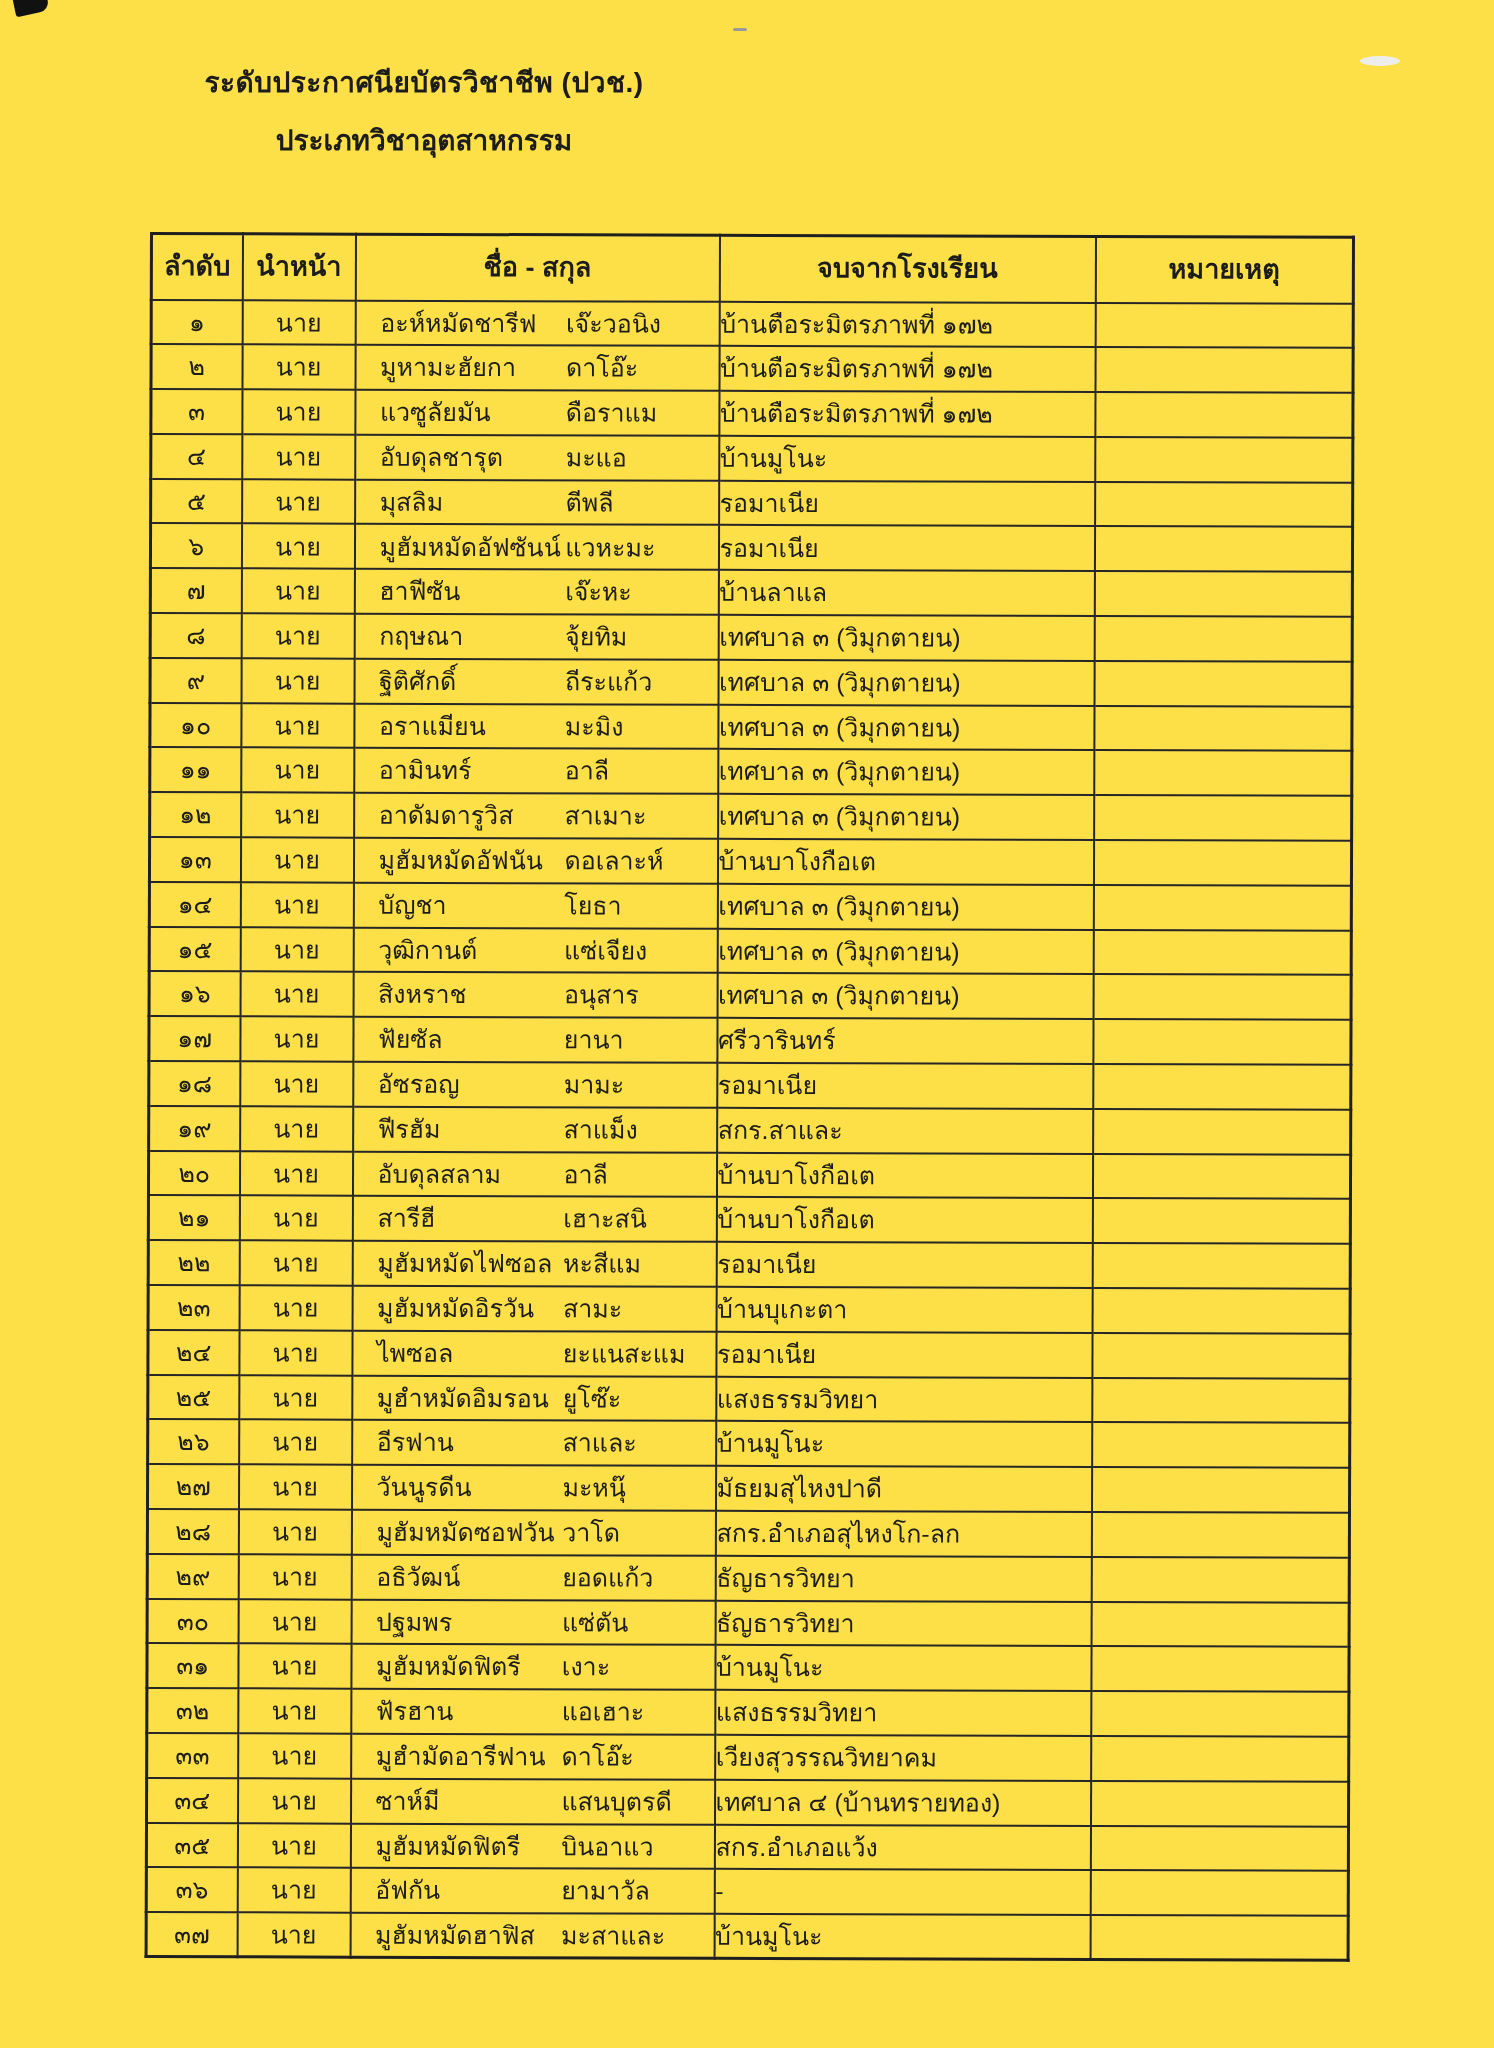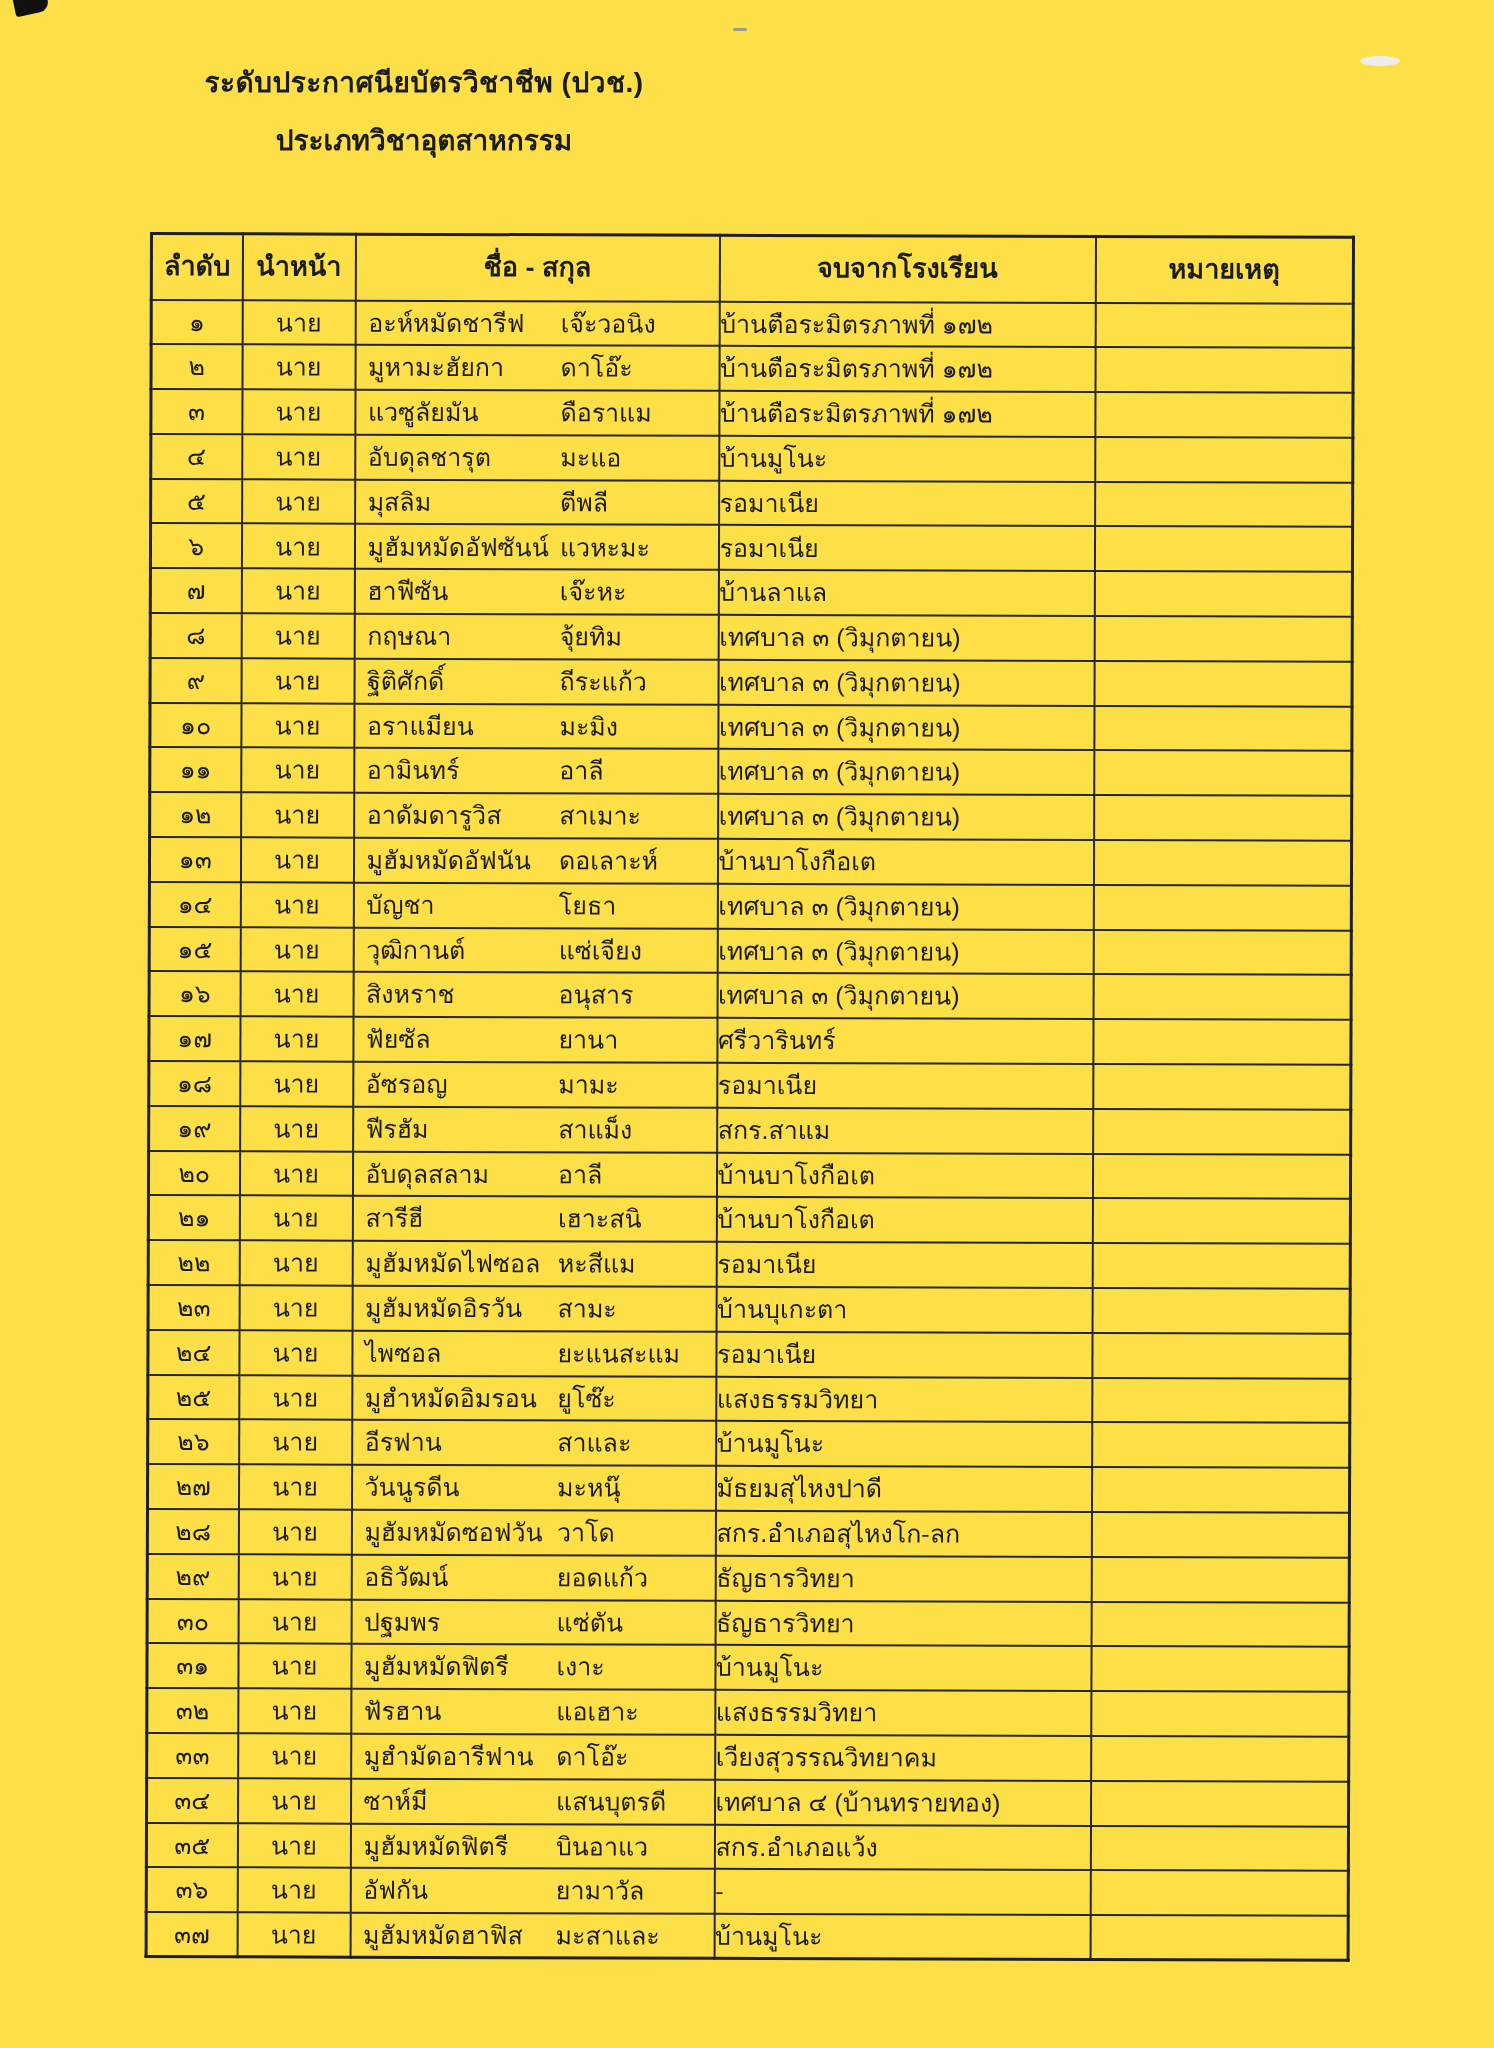--- a/index.html
+++ b/index.html
@@ -60,21 +60,21 @@
   }
   table.roster { border: 3px solid #1f1f1f; }
   table.roster thead th {
     height: 66px;
     font-size: 27px;
     font-weight: bold;
     text-align: center;
   }
   table.roster tbody td { height: 44.8px; }
   td.td-no, td.td-prefix { text-align: center; }
-  td.td-name { padding-left: 12px; }
+  td.td-name { padding-left: 24px; }
   td.td-name .fname { display: inline-block; width: 55%; }
   td.td-name .lname { display: inline-block; }
   td.td-school { text-align: left; }
   td.td-remark { }
 </style>
 </head>
 <body>
 
 <div class="page">
 
@@ -228,21 +228,21 @@
           <td class="td-no">๑๘</td>
           <td class="td-prefix">นาย</td>
           <td class="td-name"><span class="fname">อัซรอญ</span><span class="lname">มามะ</span></td>
           <td class="td-school">รอมาเนีย</td>
           <td class="td-remark"></td>
         </tr>
         <tr>
           <td class="td-no">๑๙</td>
           <td class="td-prefix">นาย</td>
           <td class="td-name"><span class="fname">ฟีรฮัม</span><span class="lname">สาแม็ง</span></td>
-          <td class="td-school">สกร.สาแม</td>
+          <td class="td-school">สกร.สาและ</td>
           <td class="td-remark"></td>
         </tr>
         <tr>
           <td class="td-no">๒๐</td>
           <td class="td-prefix">นาย</td>
           <td class="td-name"><span class="fname">อับดุลสลาม</span><span class="lname">อาลี</span></td>
           <td class="td-school">บ้านบาโงกือเต</td>
           <td class="td-remark"></td>
         </tr>
         <tr>

